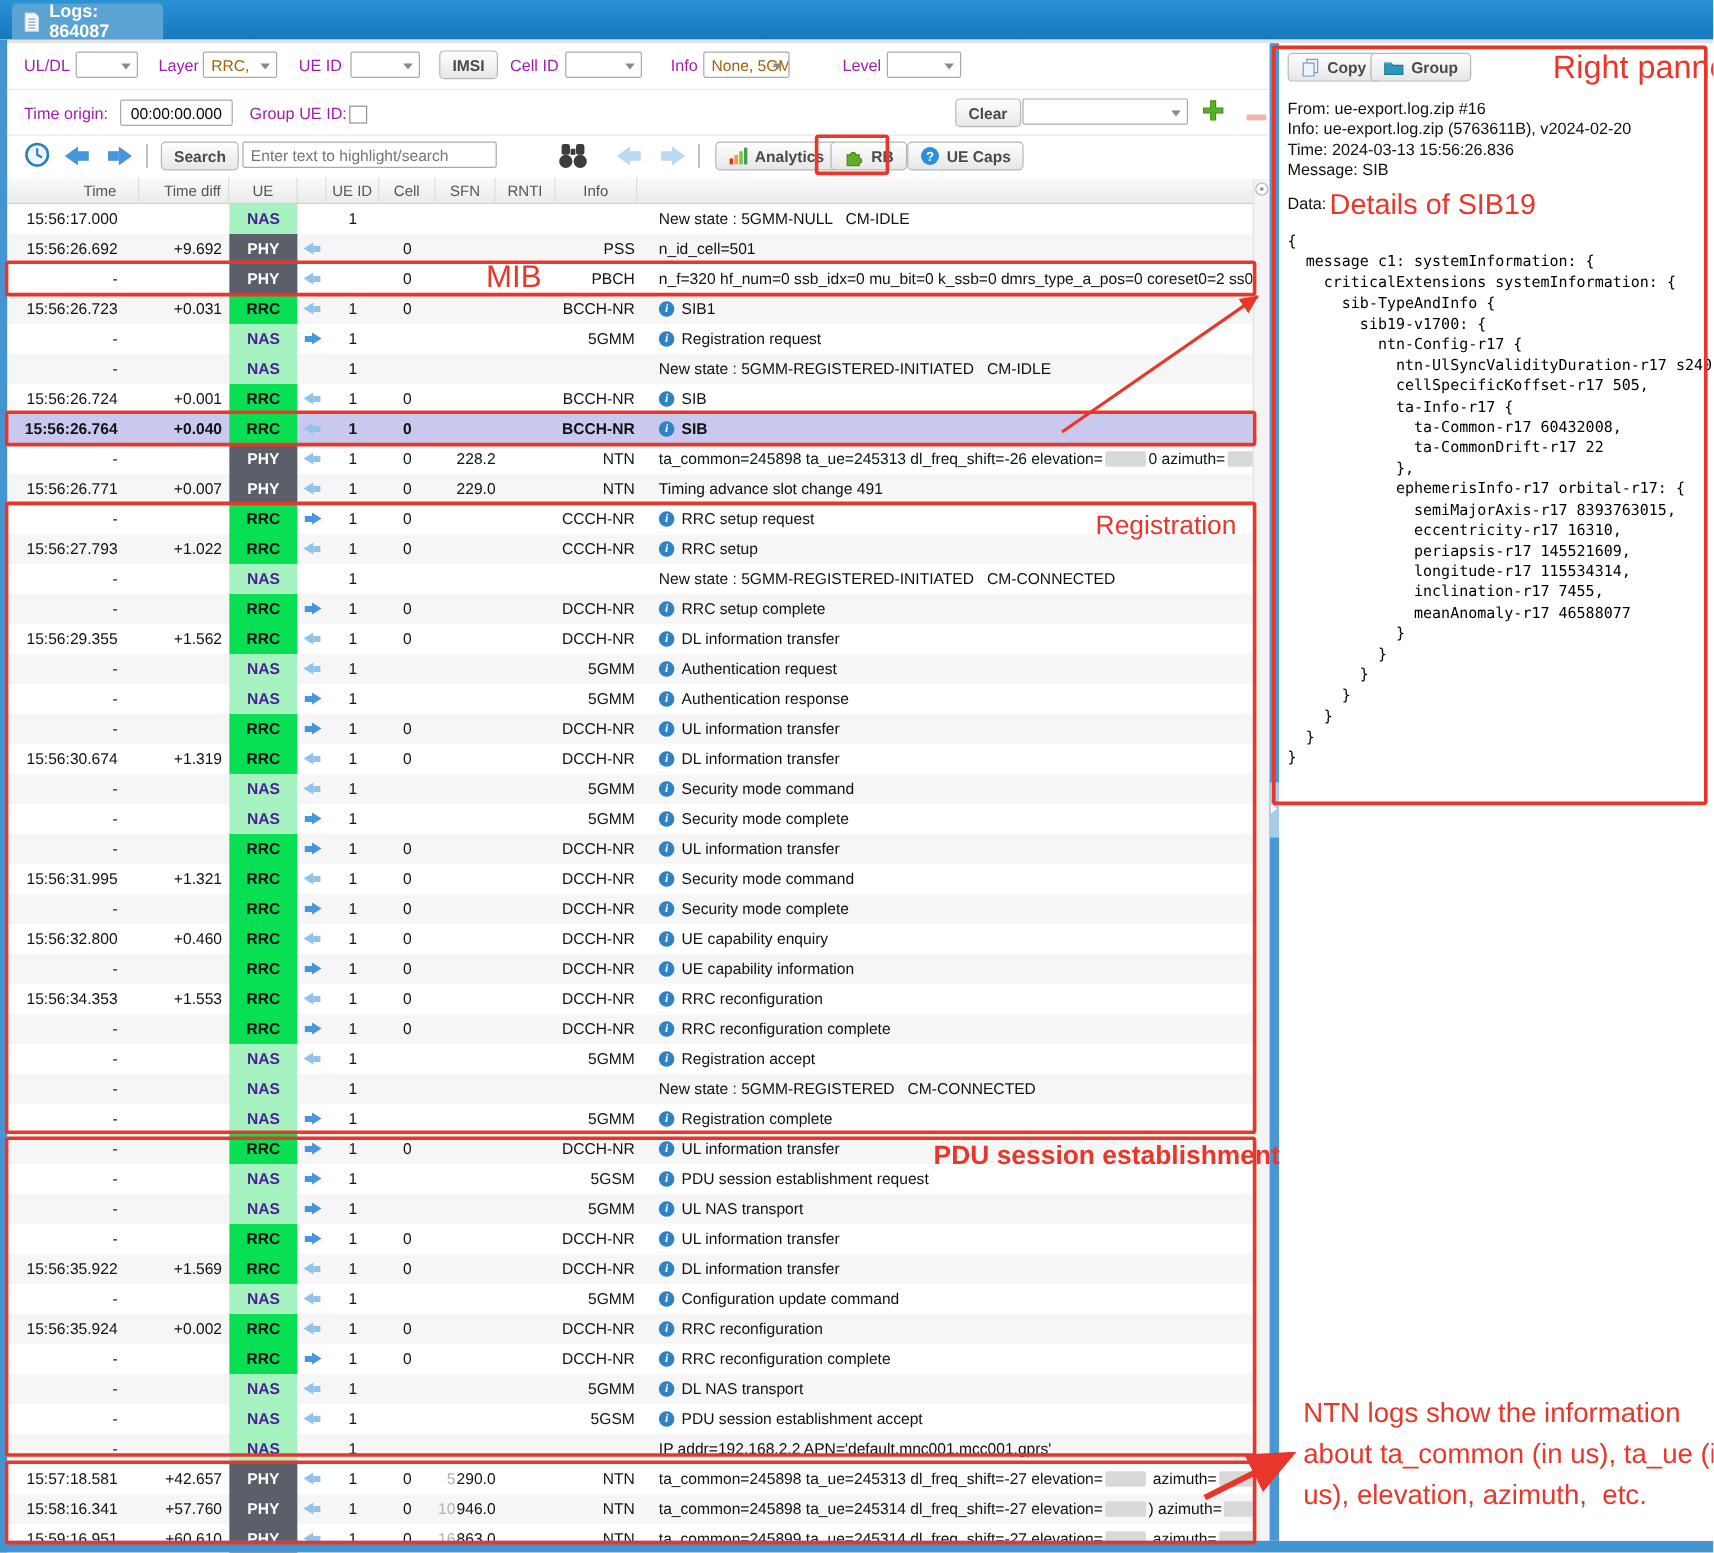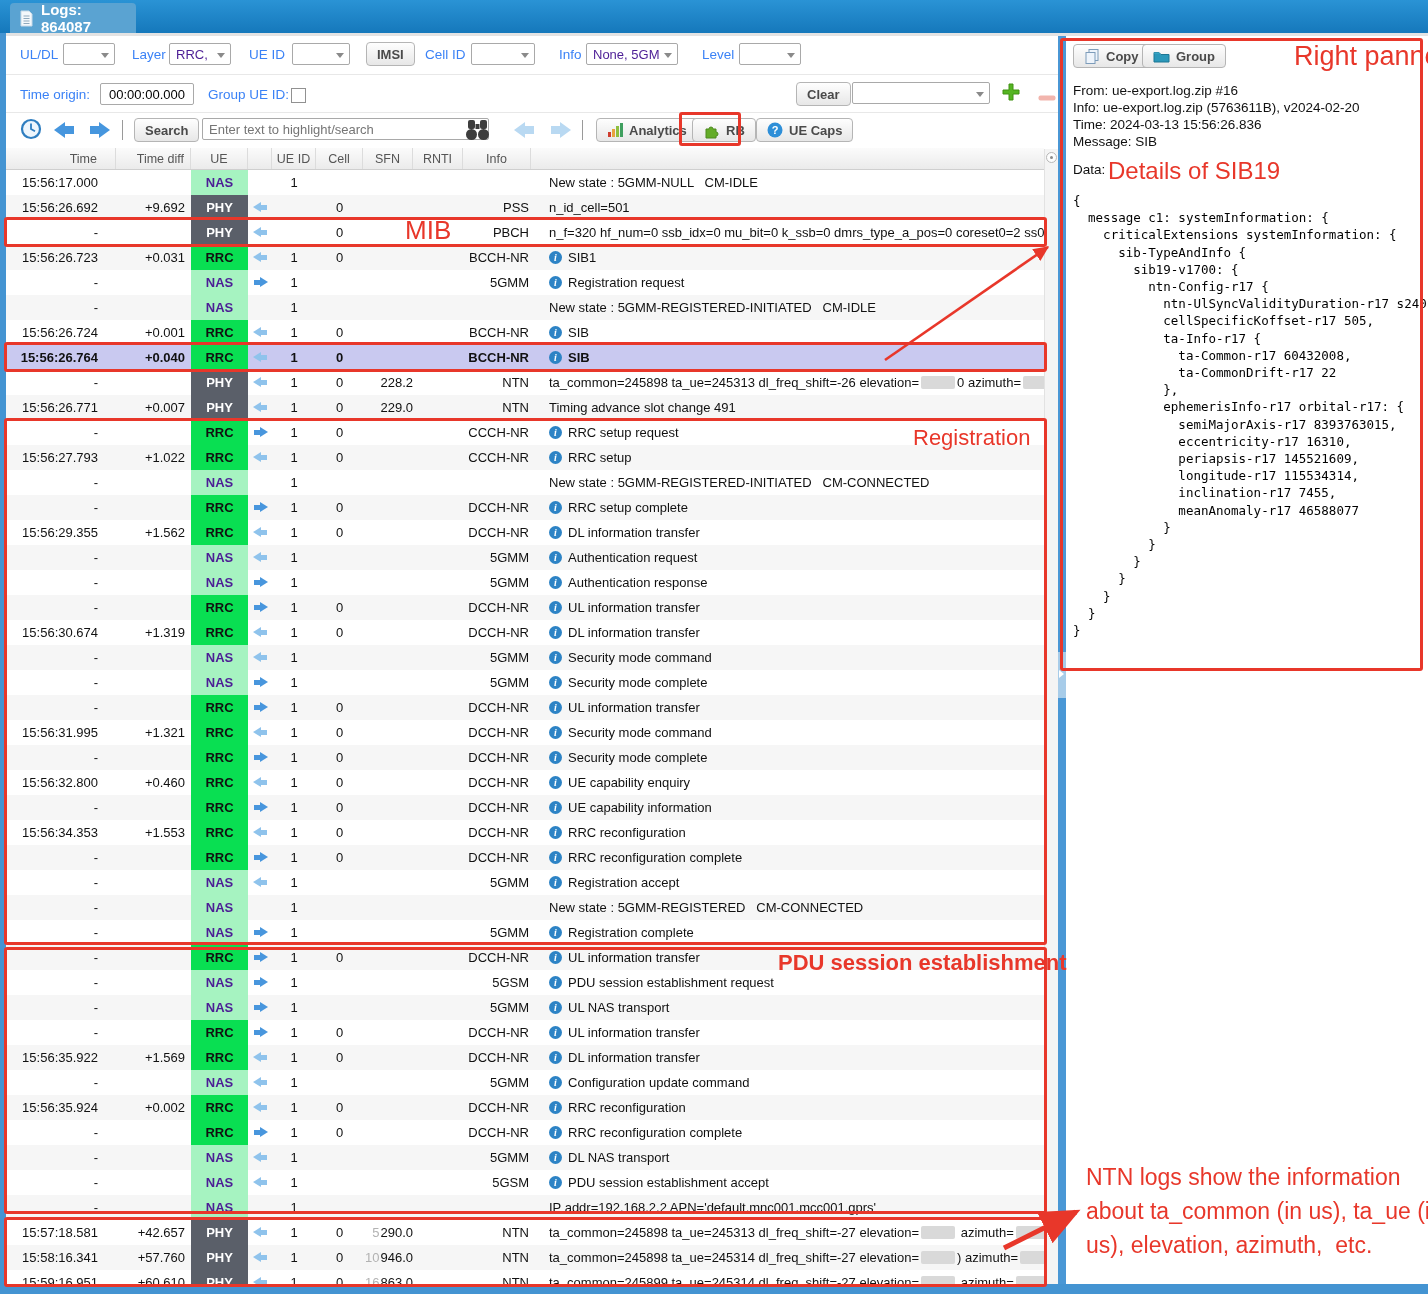--- a/index.html
+++ b/index.html
@@ -18,23 +18,23 @@
   .splitter{position:absolute;left:1058px;top:36px;width:8px;height:1248px;background:#4a97d5;}
   .sphandle{position:absolute;left:1058px;top:652px;width:8px;height:46px;background:#a7cce9;}
   .sphandle:after{content:"";position:absolute;left:1px;top:18px;width:0;height:0;
     border-top:4px solid transparent;border-bottom:4px solid transparent;border-left:5px solid #fff;}
 
   
   .tbrow{position:absolute;left:6px;width:1052px;background:#fff;box-sizing:border-box;}
   .tb1{top:36px;height:39px;border-bottom:1px solid #e8e8e8;}
   .tb2{top:76px;height:37px;border-bottom:1px solid #e8e8e8;}
   .tb3{top:114px;height:34px;}
-  .lab{position:absolute;top:11px;font-size:13.5px;color:#3b82f6;white-space:nowrap;}
+  .lab{position:absolute;top:11px;font-size:13.5px;color:#a21caf;white-space:nowrap;}
   .sel{position:absolute;top:7px;height:22px;border:1px solid #a9a9a9;background:#fff;border-radius:2px;
-    font-size:13px;color:#4c1d95;display:flex;align-items:center;padding:0 18px 0 6px;box-sizing:border-box;
+    font-size:13px;color:#a16207;display:flex;align-items:center;padding:0 18px 0 6px;box-sizing:border-box;
     overflow:hidden;white-space:nowrap;cursor:pointer;}
   .darr{position:absolute;right:5px;top:9px;width:0;height:0;border-left:4px solid transparent;
     border-right:4px solid transparent;border-top:5px solid #8a8a8a;}
   .btn{position:absolute;display:inline-flex;align-items:center;gap:6px;justify-content:center;
     background:linear-gradient(#fefefe,#e7e7e7);border:1px solid #b5b5b5;border-radius:4px;
     color:#4a4a4a;font-weight:bold;font-size:13px;height:24px;padding:0 10px;cursor:pointer;
     box-sizing:border-box;white-space:nowrap;}
   .inp{position:absolute;border:1px solid #a9a9a9;height:22px;font-size:13px;padding:0 6px;
     font-family:"Liberation Sans",sans-serif;box-sizing:border-box;border-radius:2px;}
   .cb{position:absolute;width:13px;height:13px;border:1px solid #919191;background:#fff;top:12px;cursor:pointer;}
@@ -157,21 +157,21 @@
         <span></span>
         <span class="darr"></span>
       </div>
     <button class="btn" style="left:360px;top:6px">IMSI</button>
     <span class="lab" style="left:419px">Cell ID</span>
     <div class="sel" style="left:465px;width:64px">
         <span></span>
         <span class="darr"></span>
       </div>
     <span class="lab" style="left:553px">Info</span>
-    <div class="sel" style="left:580px;width:92px">
+    <div class="sel" style="left:580px;width:72px">
         <span>None, 5GM</span>
         <span class="darr"></span>
       </div>
     <span class="lab" style="left:696px">Level</span>
     <div class="sel" style="left:733px;width:62px">
         <span></span>
         <span class="darr"></span>
       </div>
   </div>
 
@@ -207,21 +207,21 @@
     <span class="nav left iconbtn" style="position:absolute;left:48px;top:8px">
         <b></b>
         <i></i>
       </span>
     <span class="nav right iconbtn" style="position:absolute;left:82px;top:8px">
         <b></b>
         <i></i>
       </span>
     <span class="vline" style="left:116px"></span>
     <button class="btn" style="left:128px;top:4px">Search</button>
-    <input class="inp" style="left: 196px; top: 4px; width: 287px;" placeholder="Enter text to highlight/search">
+    <input class="inp" style="left: 196px; top: 4px; width: 212px;" placeholder="Enter text to highlight/search">
     <button class="iconbtn" style="left:458px;top:4px">
       <svg width="27" height="23" fill="#3d3d3d">
         <rect x="4" y="2" width="7" height="9" rx="2"></rect>
           <rect x="16" y="2" width="7" height="9" rx="2"></rect>
         <rect x="11.5" y="6" width="4" height="5"></rect>
         <circle cx="7.5" cy="16.5" r="5.5"></circle>
           <circle cx="19.5" cy="16.5" r="5.5"></circle>
       </svg>
     </button>
     <span class="nav left pale iconbtn" style="position:absolute;left:508px;top:8px">

